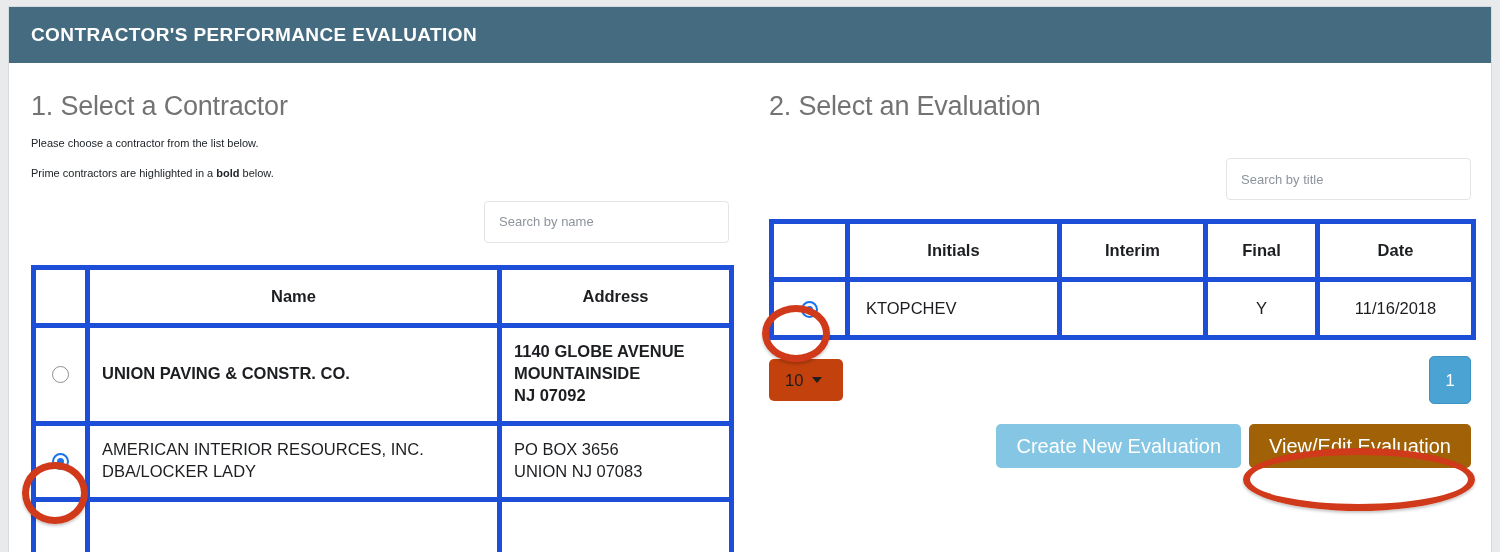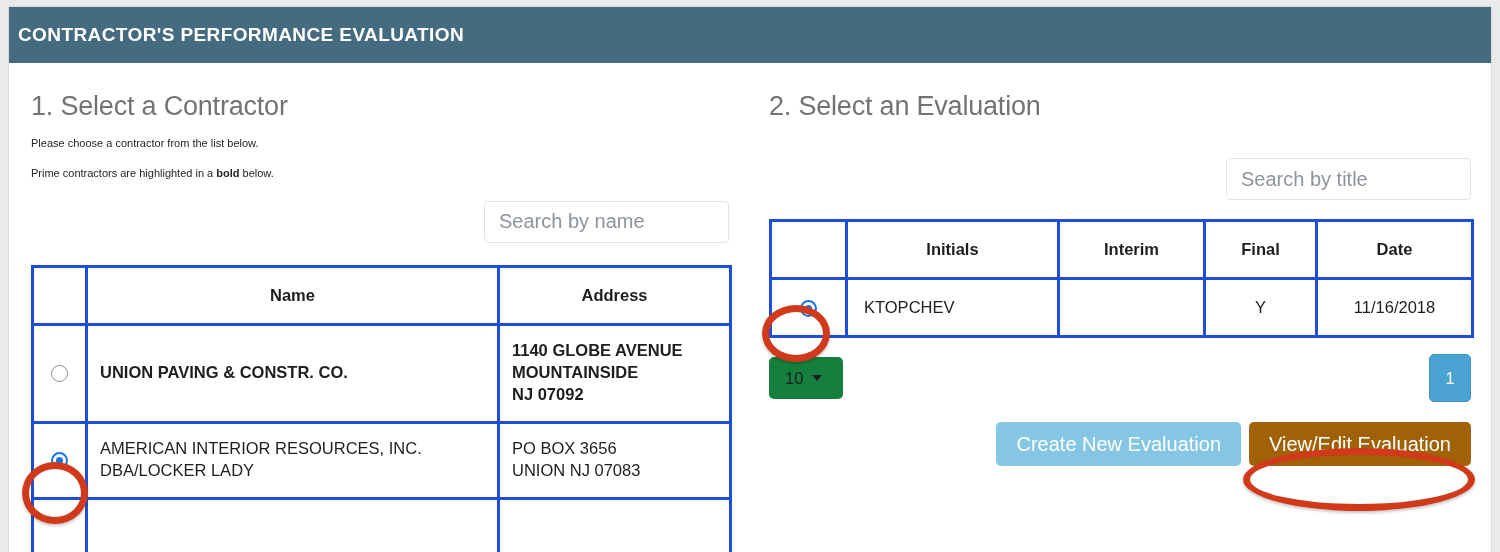--- a/index.html
+++ b/index.html
@@ -26,21 +26,21 @@
     background: #ffffff;
     border: 1px solid #d7dade;
     border-bottom: none;
   }
 
   .panel-header {
     height: 56px;
     background: #456b80;
     display: flex;
     align-items: center;
-    padding: 0 9px;
+    padding: 0 22px;
   }
   .panel-header-title {
     color: #ffffff;
     font-size: 19px;
     font-weight: bold;
     letter-spacing: 0.4px;
   }
 
   
   .panel-body {
@@ -74,36 +74,36 @@
   .search-row {
     display: flex;
     justify-content: flex-end;
   }
   .search-input {
     width: 245px;
     height: 42px;
     border: 1px solid #e2e4e7;
     border-radius: 4px;
     background: #fff;
-    font-size: 20px;
+    font-size: 13px;
     color: #212529;
     padding: 4px 14px;
     outline: none;
     font-family: "Liberation Sans", sans-serif;
   }
   .search-input::placeholder { color: #8d949c; }
 
   
   table.grid {
     border-collapse: collapse;
     width: 100%;
     table-layout: fixed;
   }
   table.grid th, table.grid td {
-    border: 3px solid #1d4ed8;
+    border: 5px solid #1d4ed8;
     font-size: 16.5px;
     color: #1c1e21;
     padding: 10px 12px;
     vertical-align: middle;
   }
   table.grid th {
     font-weight: bold;
     text-align: center;
     height: 58px;
   }
@@ -153,21 +153,21 @@
   }
 
   
   .pager-row {
     margin-top: 16px;
     display: flex;
     align-items: center;
     justify-content: space-between;
   }
   .page-size {
-    background: #15803d;
+    background: #c2410c;
     border: none;
     border-radius: 5px;
     height: 42px;
     min-width: 74px;
     display: inline-flex;
     align-items: center;
     gap: 9px;
     padding: 0 16px;
     font-size: 16.5px;
     color: #1c1e21;

